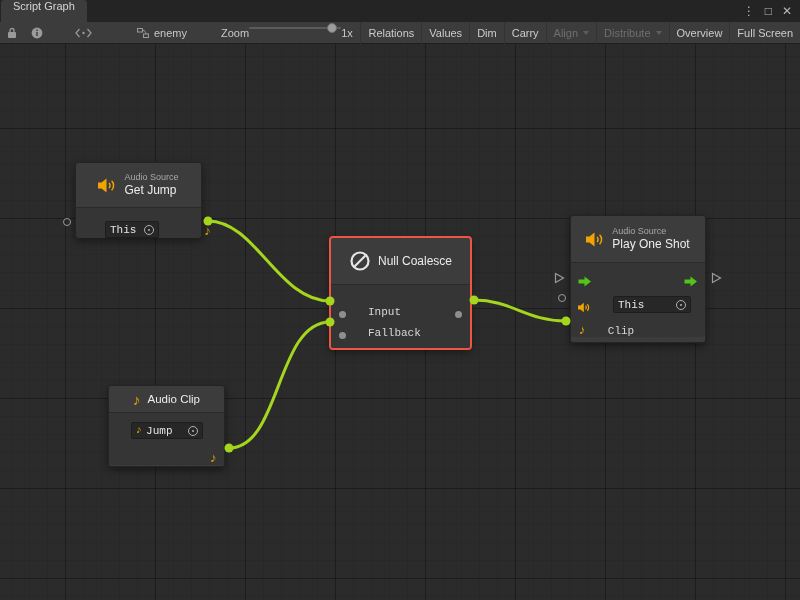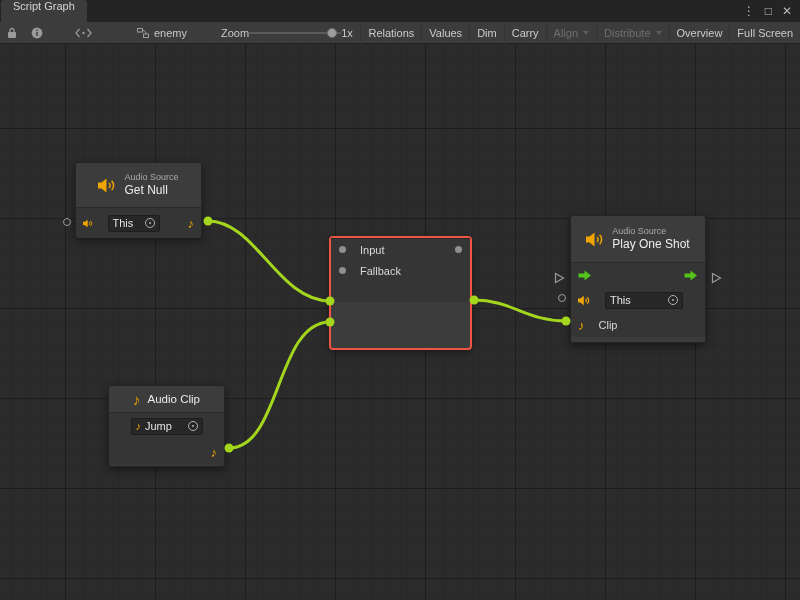--- a/index.html
+++ b/index.html
@@ -10,21 +10,21 @@
   .tabbar { position:absolute; left:0; top:0; width:800px; height:22px; background:#242424; display:flex; align-items:stretch; }
   .tab { background:#3c3c3c; padding:0 12px; display:flex; align-items:flex-start; font-size:11px; color:#d6d6d6; border-radius:3px 3px 0 0; margin-left:1px; }
   .win-controls { margin-left:auto; display:flex; align-items:center; gap:10px; padding-right:8px; color:#b8b8b8; font-size:12px; }
   .win-controls span { cursor:default; line-height:1; }
 
   
   .toolbar { position:absolute; left:0; top:22px; width:800px; height:22px; background:#3c3c3c; border-bottom:1px solid #1f1f1f; display:flex; align-items:center; font-size:11px; color:#c8c8c8; }
   .tb-icon { display:flex; align-items:center; justify-content:center; padding:0 7px; height:100%; }
   .tb-gap { width:18px; }
   .graph-ref { display:flex; align-items:center; gap:5px; padding:0 8px; }
-  .zoom-wrap { display:flex; align-items:center; gap:0; margin-left:26px; }
+  .zoom-wrap { display:flex; align-items:flex-start; gap:0; margin-left:26px; }
   .zoom-track { position:relative; width:92px; height:2px; background:#5b5b5b; border-radius:1px; }
   .zoom-handle { position:absolute; top:-4px; left:78px; width:10px; height:10px; border-radius:50%; background:#9d9d9d; border:1px solid #6e6e6e; }
   .tb-buttons { margin-left:auto; display:flex; height:100%; }
   .tb-btn { display:flex; align-items:center; padding:11px 7px; height:100%; border-left:1px solid #333333; color:#cccccc; white-space:nowrap;justify-content:flex-end; }
   .tb-btn.disabled { color:#6f6f6f; }
   .dd-arrow { width:0; height:0; border-left:3px solid transparent; border-right:3px solid transparent; border-top:4px solid #8a8a8a; margin-left:5px; }
   .tb-btn.disabled .dd-arrow { border-top-color:#5d5d5d; }
 
   
   .canvas { position:absolute; left:0; top:44px; width:800px; height:556px;
@@ -43,21 +43,21 @@
   
   .node { position:absolute; background:#3c3c3c; border:1px solid #242424; border-radius:3px; box-shadow:0 3px 8px rgba(0,0,0,0.45); }
   .node.selected { border-color:#ef5542; box-shadow:0 0 0 1px #ef5542, 0 3px 8px rgba(0,0,0,0.45); }
   .nheader { display:flex; align-items:center; justify-content:center; gap:7px; }
   .nheader.twoline { height:44px; }
   .nheader.oneline { height:26px; }
   .ntext { display:flex; flex-direction:column;justify-content:flex-end; }
   .ncat { font-size:9px; color:#a9a9a9; line-height:1.25; }
   .ntitle { font-size:12px; color:#ececec; line-height:1.25; }
   .nbody { border-top:1px solid #2a2a2a; background:#353535; border-radius:0 0 3px 3px; }
-  .nrow { display:flex; align-items:center; gap:14px; padding:0 7px; }
+  .nrow { display:flex; align-items:flex-end; gap:22px; padding:0 7px;font-family:Liberation Mono, monospace; }
   .spacer { flex:1; }
   .field { display:flex; align-items:center; gap:4px; background:#272727; border:1px solid #1d1d1d; border-radius:2px; padding:1px 4px; font-size:11px; color:#e3e3e3; height:17px; }
   .picker { width:10px; height:10px; border:1px solid #b0b0b0; border-radius:50%; position:relative; flex:none; }
   .picker::after { content:""; position:absolute; left:3px; top:3px; width:2px; height:2px; border-radius:50%; background:#b0b0b0; }
   .note { color:#f0a400; font-size:13px; line-height:1; }
   .note.big { font-size:15px; }
   .plabel { font-size:11px; color:#d8d8d8; }
   .pdot { width:7px; height:7px; border-radius:50%; background:#8f8f8f; flex:none; }
   .ext-circle { position:absolute; width:8px; height:8px; border:1px solid #9a9a9a; border-radius:50%; background:transparent; }
   .ext-tri { position:absolute; width:11px; height:12px; }
@@ -154,21 +154,21 @@
 
   <div class="node" style="left:75px; top:118px; width:127px; height:76px;">
     <div class="nheader twoline">
       <svg width="19" height="15" viewBox="0 0 19 15">
           <polygon points="0,4.5 3.5,4.5 8.5,0.5 8.5,14.5 3.5,10.5 0,10.5" fill="#f0a400"></polygon>
           <path d="M11,5 a3.4,3.4 0 0 1 0,5" stroke="#f0a400" stroke-width="1.5" fill="none"></path>
           <path d="M13.6,2.8 a6.6,6.6 0 0 1 0,9.4" stroke="#f0a400" stroke-width="1.5" fill="none"></path>
         </svg>
       <div class="ntext">
         <span class="ncat">Audio Source</span>
-        <span class="ntitle">Get Null</span>
+        <span class="ntitle">Get Jump</span>
       </div>
     </div>
     <div class="nbody">
       <div class="nrow" style="height:30px;">
         <svg width="13" height="11" viewBox="0 0 19 15">
             <polygon points="0,4.5 3.5,4.5 8.5,0.5 8.5,14.5 3.5,10.5 0,10.5" fill="#f0a400"></polygon>
             <path d="M11,5 a3.4,3.4 0 0 1 0,5" stroke="#f0a400" stroke-width="1.8" fill="none"></path>
             <path d="M13.6,2.8 a6.6,6.6 0 0 1 0,9.4" stroke="#f0a400" stroke-width="1.8" fill="none"></path>
           </svg>
         <div class="field" style="width:62px;">
@@ -177,21 +177,28 @@
           <span class="picker"></span>
         </div>
         <span class="spacer"></span>
         <span class="note">♪</span>
       </div>
     </div>
     <span class="ext-circle" style="left:-13px; top:55px;"></span>
   </div>
 
   <div class="node selected" style="left:330px; top:193px; width:141px; height:112px;">
-    <div class="nbody" style="height:64px; padding-top:0;">
+    <div class="nheader twoline" style="height:46px;">
+      <svg width="22" height="22" viewBox="0 0 22 22">
+          <circle cx="11" cy="11" r="8.5" fill="none" stroke="#e6e6e6" stroke-width="2.2"></circle>
+          <line x1="5.5" y1="16.5" x2="16.5" y2="5.5" stroke="#e6e6e6" stroke-width="2.2"></line>
+        </svg>
+      <span class="ntitle">Null Coalesce</span>
+    </div>
+    <div class="nbody" style="height:64px; padding-top:12px;">
       <div class="nrow" style="height:21px; padding:0 8px;">
         <span class="pdot"></span>
         <span class="plabel">Input</span>
         <span class="spacer"></span>
         <span class="pdot"></span>
       </div>
       <div class="nrow" style="height:21px; padding:0 8px;">
         <span class="pdot"></span>
         <span class="plabel">Fallback</span>
       </div>

